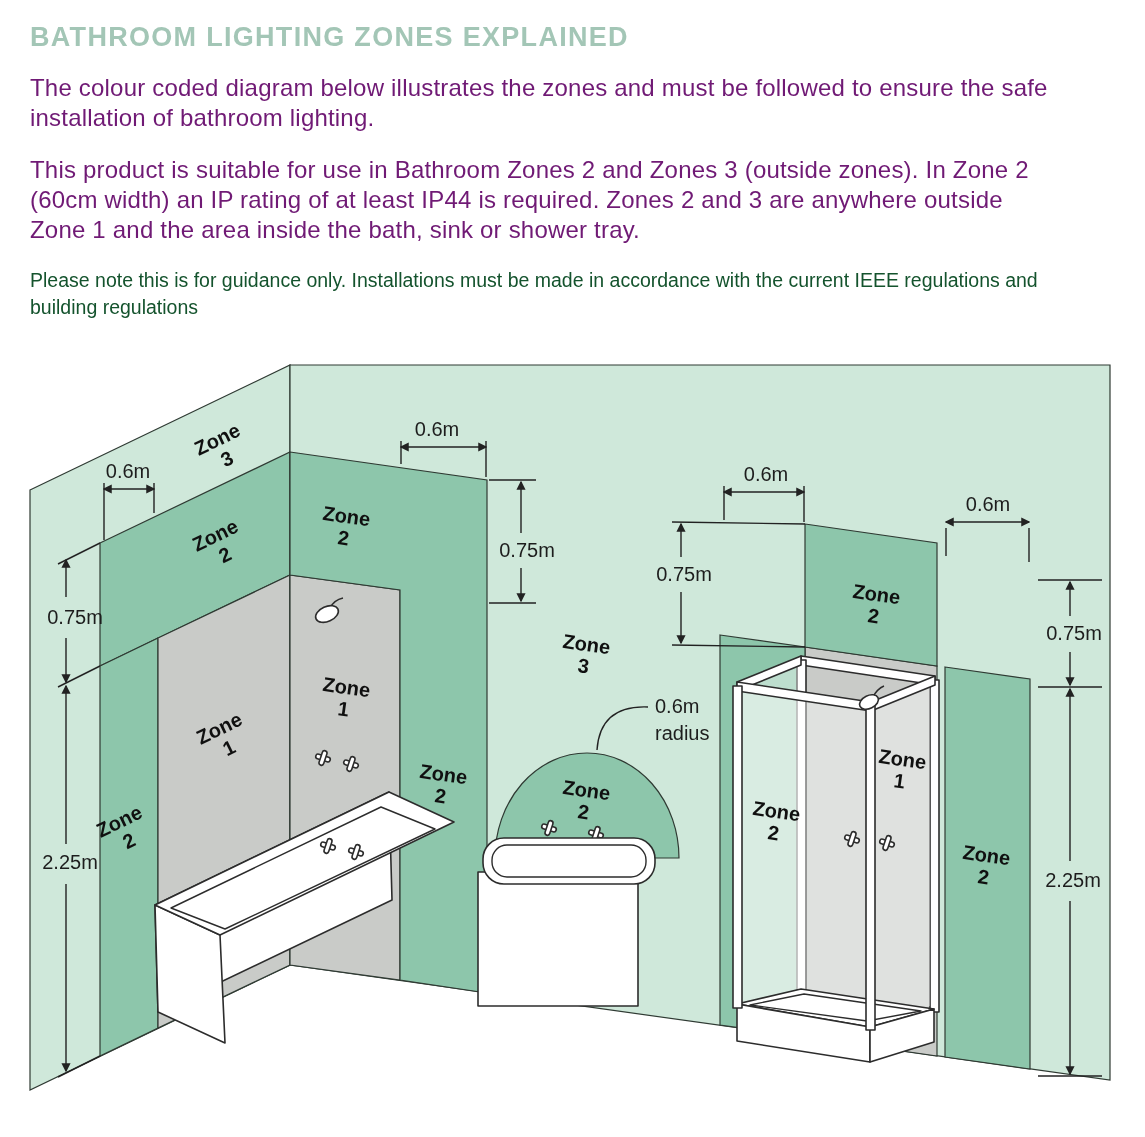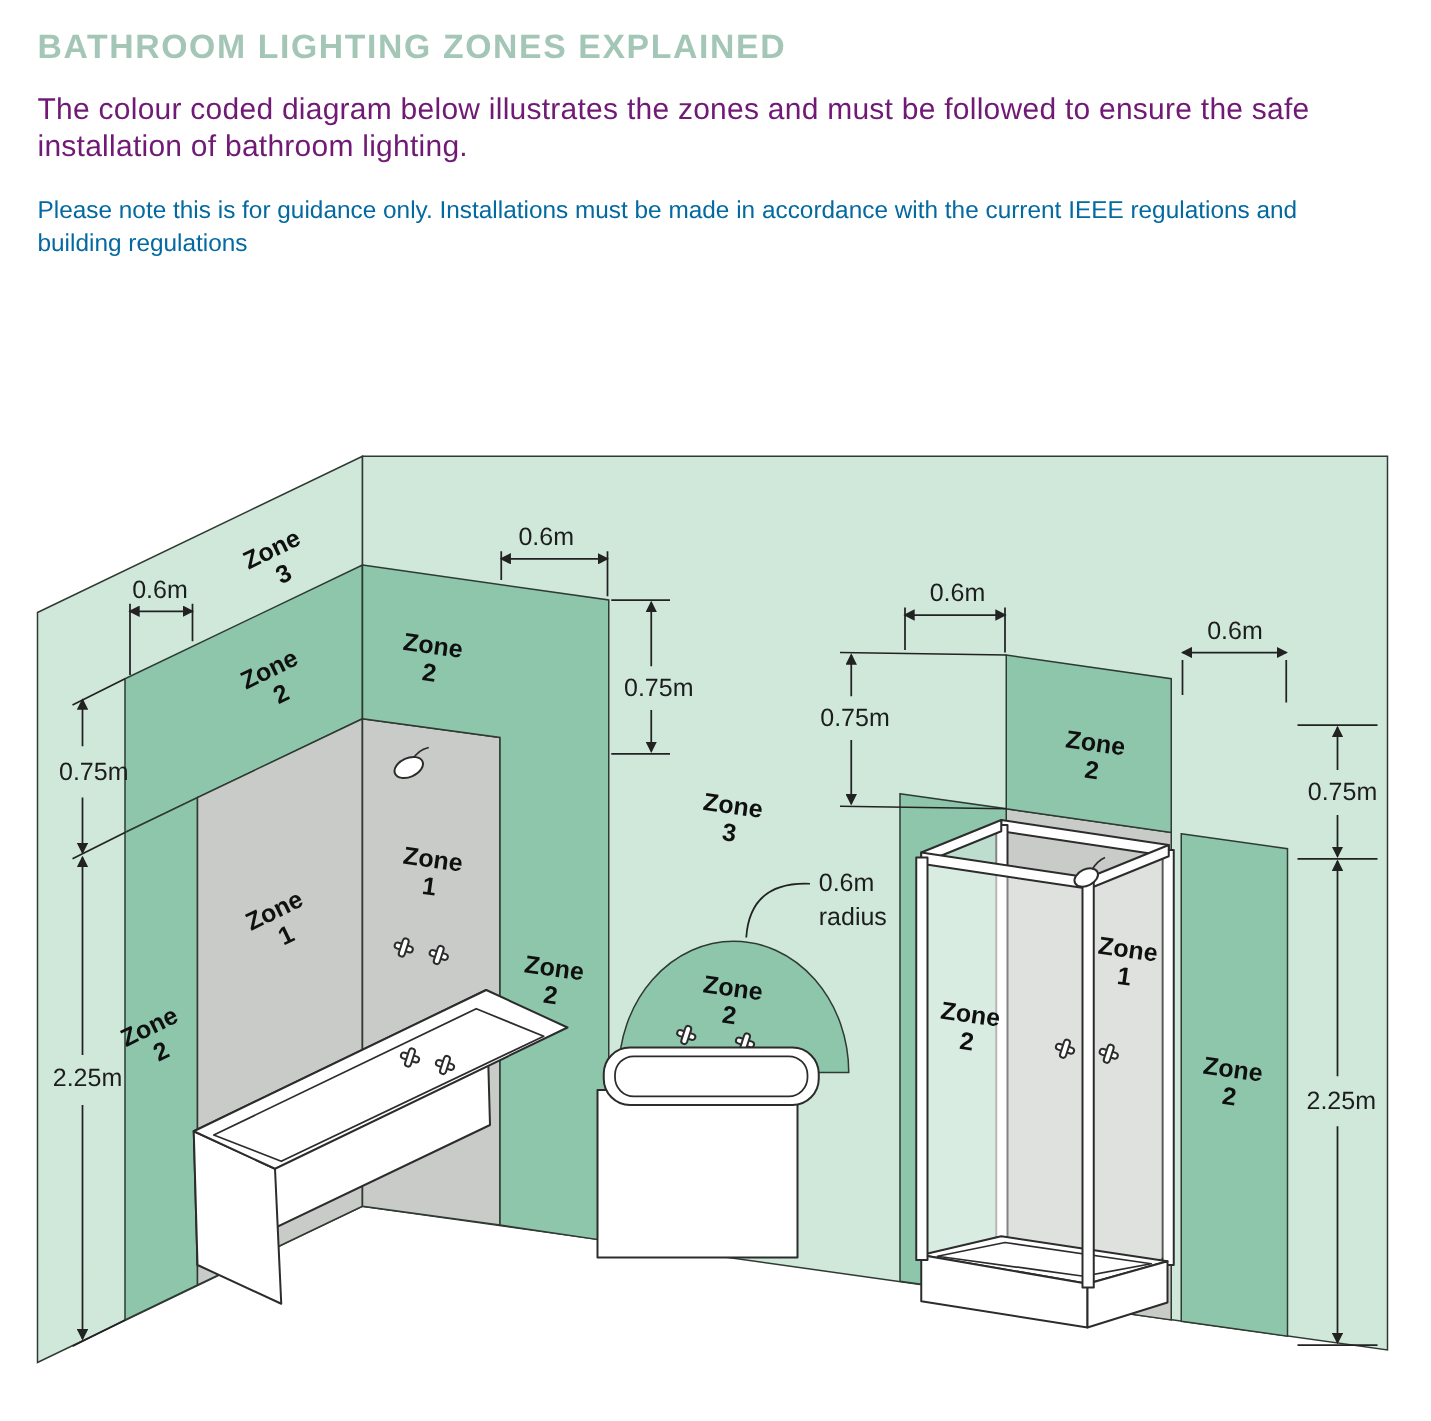--- a/index.html
+++ b/index.html
@@ -2,40 +2,41 @@
 <html><head>
 <meta charset="utf-8">
 <style>
   html,body{margin:0;padding:0;background:#ffffff;}
   body{font-family:"Liberation Sans",sans-serif;color:#3a3a3a;}
   .wrap{width:1145px;height:1137px;box-sizing:border-box;overflow:hidden;}
   .header{padding:14px 28px 0 30px;height:357px;box-sizing:border-box;overflow:hidden;}
   h1.title{margin:8px 0 20px;font-size:27px;font-weight:700;letter-spacing:1.3px;color:#a3c6b6;}
   p.body{margin:0 0 22px;font-size:24px;line-height:30px;letter-spacing:.2px;color:#701a75;max-width:1092px;}
   p.body.second{max-width:1032px;}
-  p.note{margin:0;font-size:19.5px;line-height:27px;color:#0369a1;max-width:1045px;}
+  p.note{margin:0;font-size:19.5px;line-height:27px;color:#14532d;max-width:1045px;}
   svg{display:block;}
   .z3{fill:#cfe8da}
   .z2{fill:#8dc6ab}
   .z1{fill:#c9cbc8}
   .zz{stroke:#2f3a33;stroke-width:1.2}
   .fix{fill:#ffffff;stroke:#2c2c2c;stroke-width:1.6;stroke-linejoin:round}
   .inner{fill:none;stroke:#2c2c2c;stroke-width:1.4;stroke-linejoin:round}
   .glass{fill:rgba(255,255,255,.42)}
   .dimg line,.dimg path{stroke:#222222;stroke-width:1.4;fill:none}
   .dlab{font-size:20px;fill:#1d1d1d}
   .zlab{font-size:20px;font-weight:700;fill:#101010;text-anchor:middle}
 </style>
 </head>
 <body>
 
 <div class="wrap">
   <div class="header">
     <h1 class="title">BATHROOM LIGHTING ZONES EXPLAINED</h1>
     <p class="body">The colour coded diagram below illustrates the zones and must be followed to ensure the safe installation of bathroom lighting.</p>
+    <p class="body second">This product is suitable for use in Bathroom Zones 2 and Zones 3 (outside zones). In Zone 2 (60cm width) an IP rating of at least IP44 is required. Zones 2 and 3 are anywhere outside Zone 1 and the area inside the bath, sink or shower tray.</p>
     <p class="note">Please note this is for guidance only. Installations must be made in accordance with the current IEEE regulations and building regulations</p>
   </div>
 
   <svg width="1145" height="780" viewBox="0 357 1145 780">
     <defs>
       <marker id="ah" viewBox="0 0 10 10" refX="8.5" refY="5" markerWidth="6.5" markerHeight="6.5" orient="auto-start-reverse">
         <path d="M0,0L10,5L0,10Z" fill="#222222"></path>
       </marker>
       <g id="tapg">
         <rect x="-7.5" y="-2.4" width="15" height="4.8" rx="2.4"></rect>

